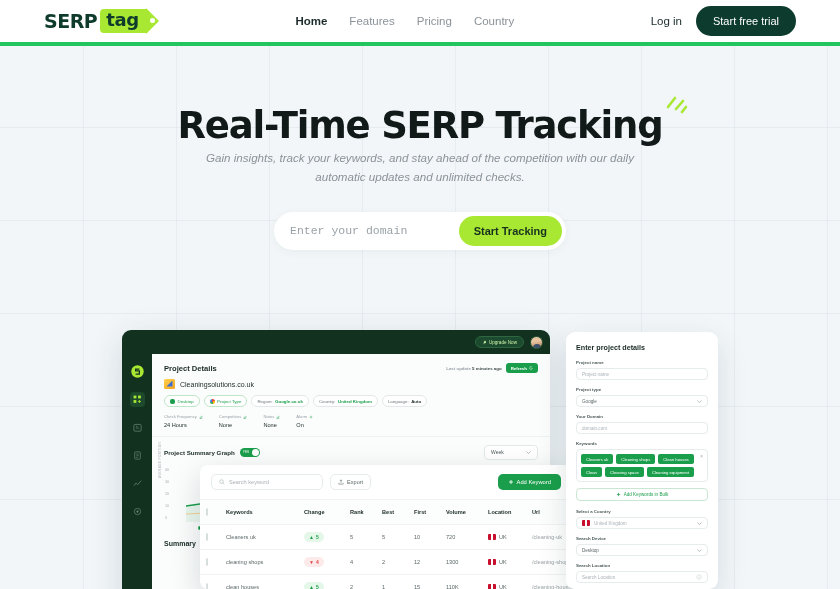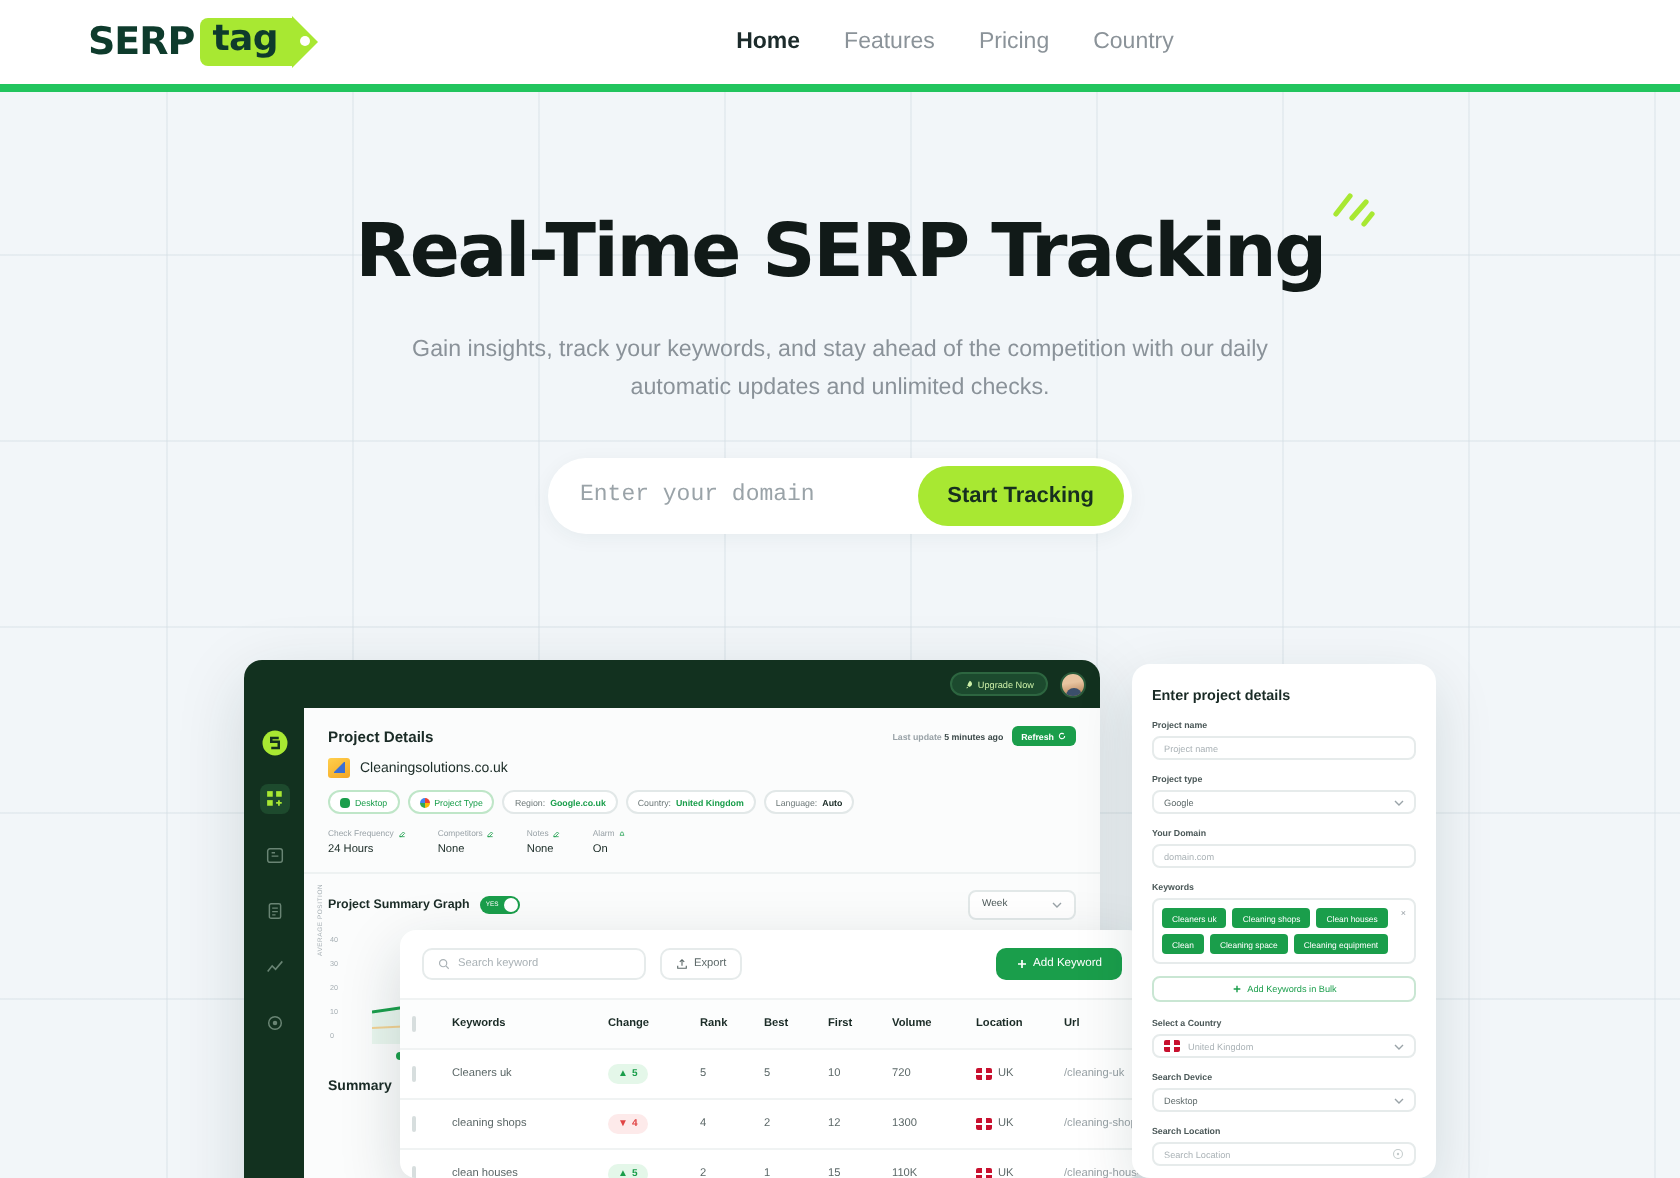--- a/index.html
+++ b/index.html
@@ -79,22 +79,22 @@
   .headline-l1 { position: relative; display: inline-block; }
   .sparkles {
     position: absolute; right: -26px; top: -14px;
     width: 26px; height: 26px;
   }
   .hl {
     background: #a8e832; padding: 1px 7px 4px 7px;
     border-radius: 3px; display: inline-block; line-height: 1.02;
   }
   .sub {
-    margin-top: 17px; font-size: 11.6px; color: #8a9299;
-    line-height: 1.65; max-width: 430px; margin-left: auto; margin-right: auto;
+    font-size: 11.6px; color: #8a9299;
+    line-height: 1.65; max-width: 430px; margin-left: auto; margin-right: auto; font-style: italic;
   }
   .searchbar {
     margin: 26px auto 0; width: 292px; height: 38px;
     background: #ffffff; border-radius: 22px;
     display: flex; align-items: center; justify-content: space-between;
     padding: 0 4px 0 16px;
     box-shadow: 0 2px 10px rgba(20,50,60,0.05);
   }
   .searchbar input {
     border: none; outline: none; flex: 1;
@@ -345,20 +345,24 @@
       </span>
     </div>
 
     <div class="nav-links">
       <span class="nav-link active">Home</span>
       <span class="nav-link">Features</span>
       <span class="nav-link">Pricing</span>
       <span class="nav-link">Country</span>
     </div>
 
+    <div class="nav-right">
+      <span class="login">Log in</span>
+      <button class="trial-btn">Start free trial</button>
+    </div>
   </div>
 
   <div class="hero-bg"></div>
 
   <div class="hero">
     <div class="headline">
       <div class="headline-l1">
         <span>Real-Time SERP Tracking</span>
         <svg class="sparkles" viewBox="0 0 26 26">
           <g stroke="#a8e832" stroke-width="2.6" stroke-linecap="round">

